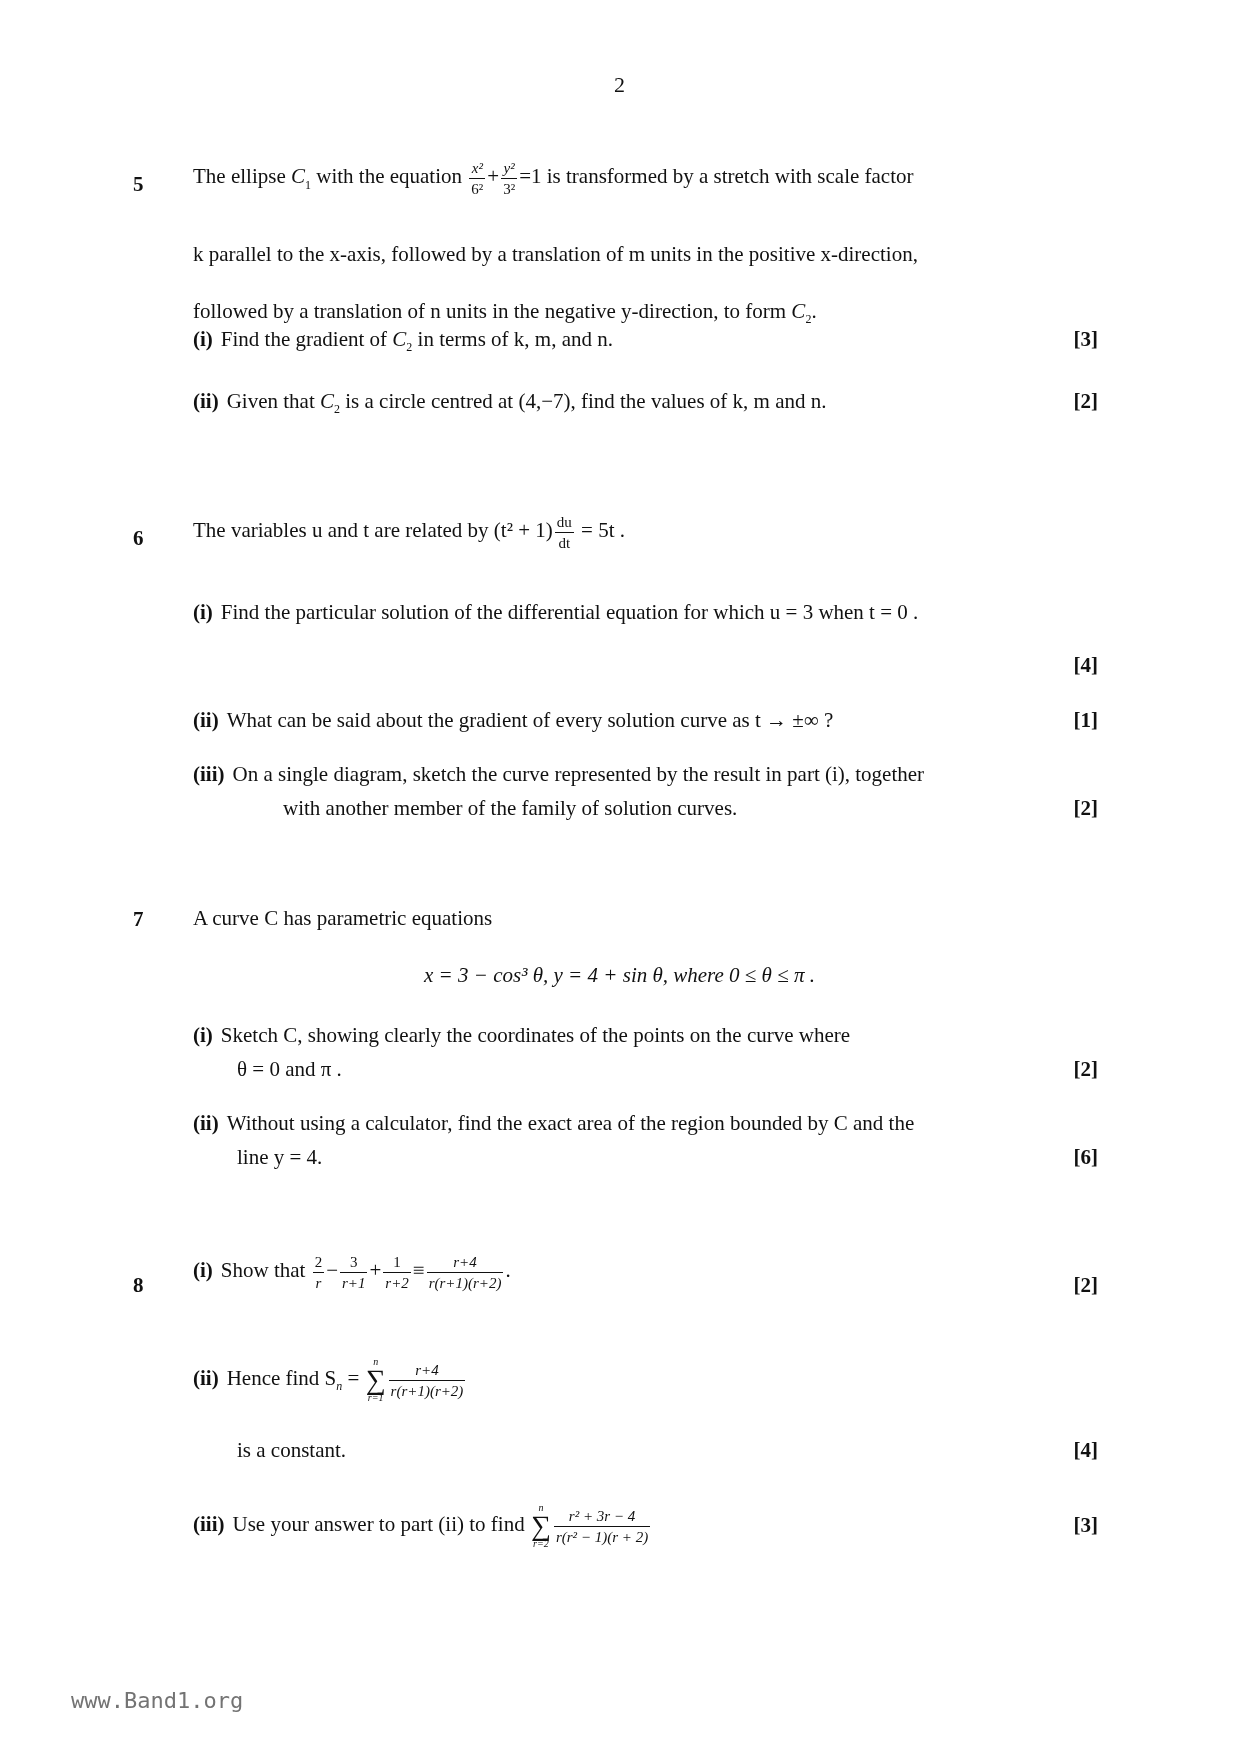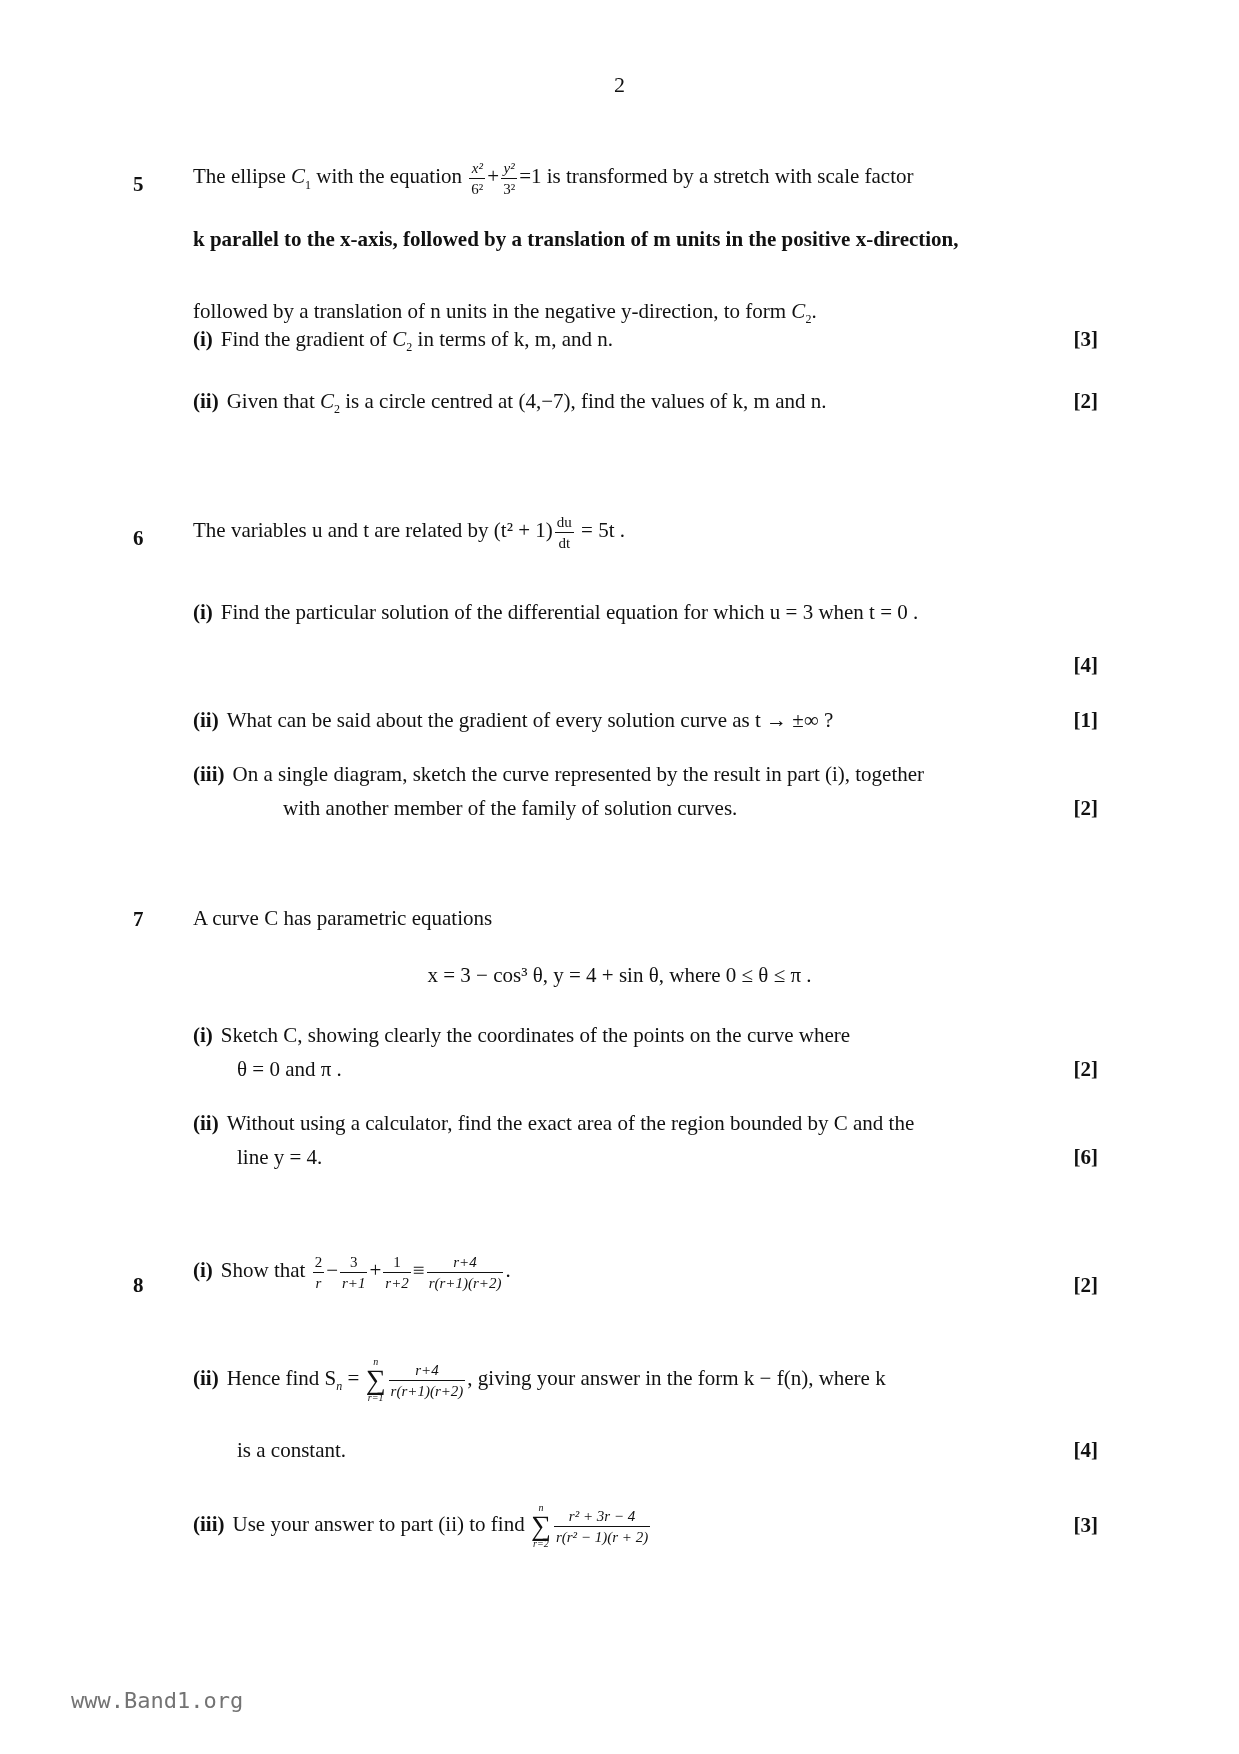--- a/index.html
+++ b/index.html
@@ -26,21 +26,21 @@
 </head>
 <body>
 
 <div class="abs page-num">2</div>
 
 <div>
   <div class="abs qnum" style="top:172px;">5</div>
   <div class="abs text" style="top:158px;">
     <span>The ellipse </span><i>C</i><sub>1</sub><span> with the equation </span><span class="frac"><span class="num it">x²</span><span class="den">6²</span></span><span>+</span><span class="frac"><span class="num it">y²</span><span class="den">3²</span></span><span>=1</span><span> is transformed by a stretch with scale factor</span>
   </div>
-  <div class="abs text" style="top:221px;font-weight:bold;">k parallel to the x-axis, followed by a translation of m units in the positive x-direction,</div>
+  <div class="abs text" style="top:236px;">k parallel to the x-axis, followed by a translation of m units in the positive x-direction,</div>
   <div class="abs text" style="top:257px;margin-top:36px;">
     <span>followed by a translation of n units in the negative y-direction, to form </span><i>C</i><sub>2</sub><span>.</span>
   </div>
   <div class="abs part" style="top:322px;">
     <span class="plabel">(i)</span><span>Find the gradient of </span><i>C</i><sub>2</sub><span> in terms of k, m, and n.</span>
   </div>
   <div class="abs marks" style="top:322px;line-height:34px;">[3]</div>
   <div class="abs part" style="top:384px;">
     <span class="plabel">(ii)</span><span>Given that </span><i>C</i><sub>2</sub><span> is a circle centred at (4,−7), find the values of k, m and n.</span>
   </div>
@@ -63,42 +63,42 @@
   <div class="abs part" style="top:757px;">
     <span class="plabel">(iii)</span><span>On a single diagram, sketch the curve represented by the result in part (i), together</span>
   </div>
   <div class="abs part indent2" style="top:791px;">with another member of the family of solution curves.</div>
   <div class="abs marks" style="top:791px;line-height:34px;">[2]</div>
 </div>
 
 <div>
   <div class="abs qnum" style="top:902px;line-height:34px;">7</div>
   <div class="abs text" style="top:900px;">A curve C has parametric equations</div>
-  <div class="abs center-eq" style="top:958px;line-height:34px;">x = 3 − cos³ θ,      y = 4 + sin θ,  where 0 ≤ θ ≤ π .</div>
+  <div class="abs center-eq" style="top:958px;line-height:34px;font-style:italic;">x = 3 − cos³ θ,      y = 4 + sin θ,  where 0 ≤ θ ≤ π .</div>
   <div class="abs part" style="top:1018px;">
     <span class="plabel">(i)</span><span>Sketch C, showing clearly the coordinates of the points on the curve where</span>
   </div>
   <div class="abs part" style="top:1052px;padding-left:44px;">θ = 0 and π .</div>
   <div class="abs marks" style="top:1052px;line-height:34px;">[2]</div>
   <div class="abs part" style="top:1106px;">
     <span class="plabel">(ii)</span><span>Without using a calculator, find the exact area of the region bounded by C and the</span>
   </div>
   <div class="abs part" style="top:1140px;padding-left:44px;">line y = 4.</div>
   <div class="abs marks" style="top:1140px;line-height:34px;">[6]</div>
 </div>
 
 <div>
   <div class="abs qnum" style="top:1268px;line-height:34px;">8</div>
   <div class="abs part" style="top:1250px;line-height:40px;">
     <span class="plabel">(i)</span><span>Show that </span><span class="frac"><span class="num">2</span><span class="den it">r</span></span><span>−</span><span class="frac"><span class="num">3</span><span class="den it">r+1</span></span><span>+</span><span class="frac"><span class="num">1</span><span class="den it">r+2</span></span><span>≡</span><span class="frac"><span class="num it">r+4</span><span class="den it">r(r+1)(r+2)</span></span><span>.</span>
   </div>
   <div class="abs marks" style="top:1268px;line-height:34px;">[2]</div>
 
   <div class="abs part" style="top:1356px;line-height:44px;">
-    <span class="plabel">(ii)</span><span>Hence find S</span><sub class="it">n</sub><span> = </span><span class="sigma"><span class="it">n</span><span class="s">∑</span><span class="it">r=1</span></span><span class="frac"><span class="num it">r+4</span><span class="den it">r(r+1)(r+2)</span></span><span>, giving your answer in the form k − f(n), where k</span>
+    <span class="plabel">(ii)</span><span>Hence find S</span><sub class="it">n</sub><span> = </span><span class="sigma"><span class="it">n</span><span class="s">∑</span><span class="it">r=1</span></span><span class="frac"><span class="num it">r+4</span><span class="den it">r(r+1)(r+2)</span></span>
   </div>
   <div class="abs part" style="top:1433px;padding-left:44px;">is a constant.</div>
   <div class="abs marks" style="top:1433px;line-height:34px;">[4]</div>
 
   <div class="abs part" style="top:1502px;line-height:44px;">
     <span class="plabel">(iii)</span><span>Use your answer to part (ii) to find </span><span class="sigma"><span class="it">n</span><span class="s">∑</span><span class="it">r=2</span></span><span class="frac"><span class="num it">r² + 3r − 4</span><span class="den it">r(r² − 1)(r + 2)</span></span>
   </div>
   <div class="abs marks" style="top:1508px;line-height:34px;">[3]</div>
 </div>
 

